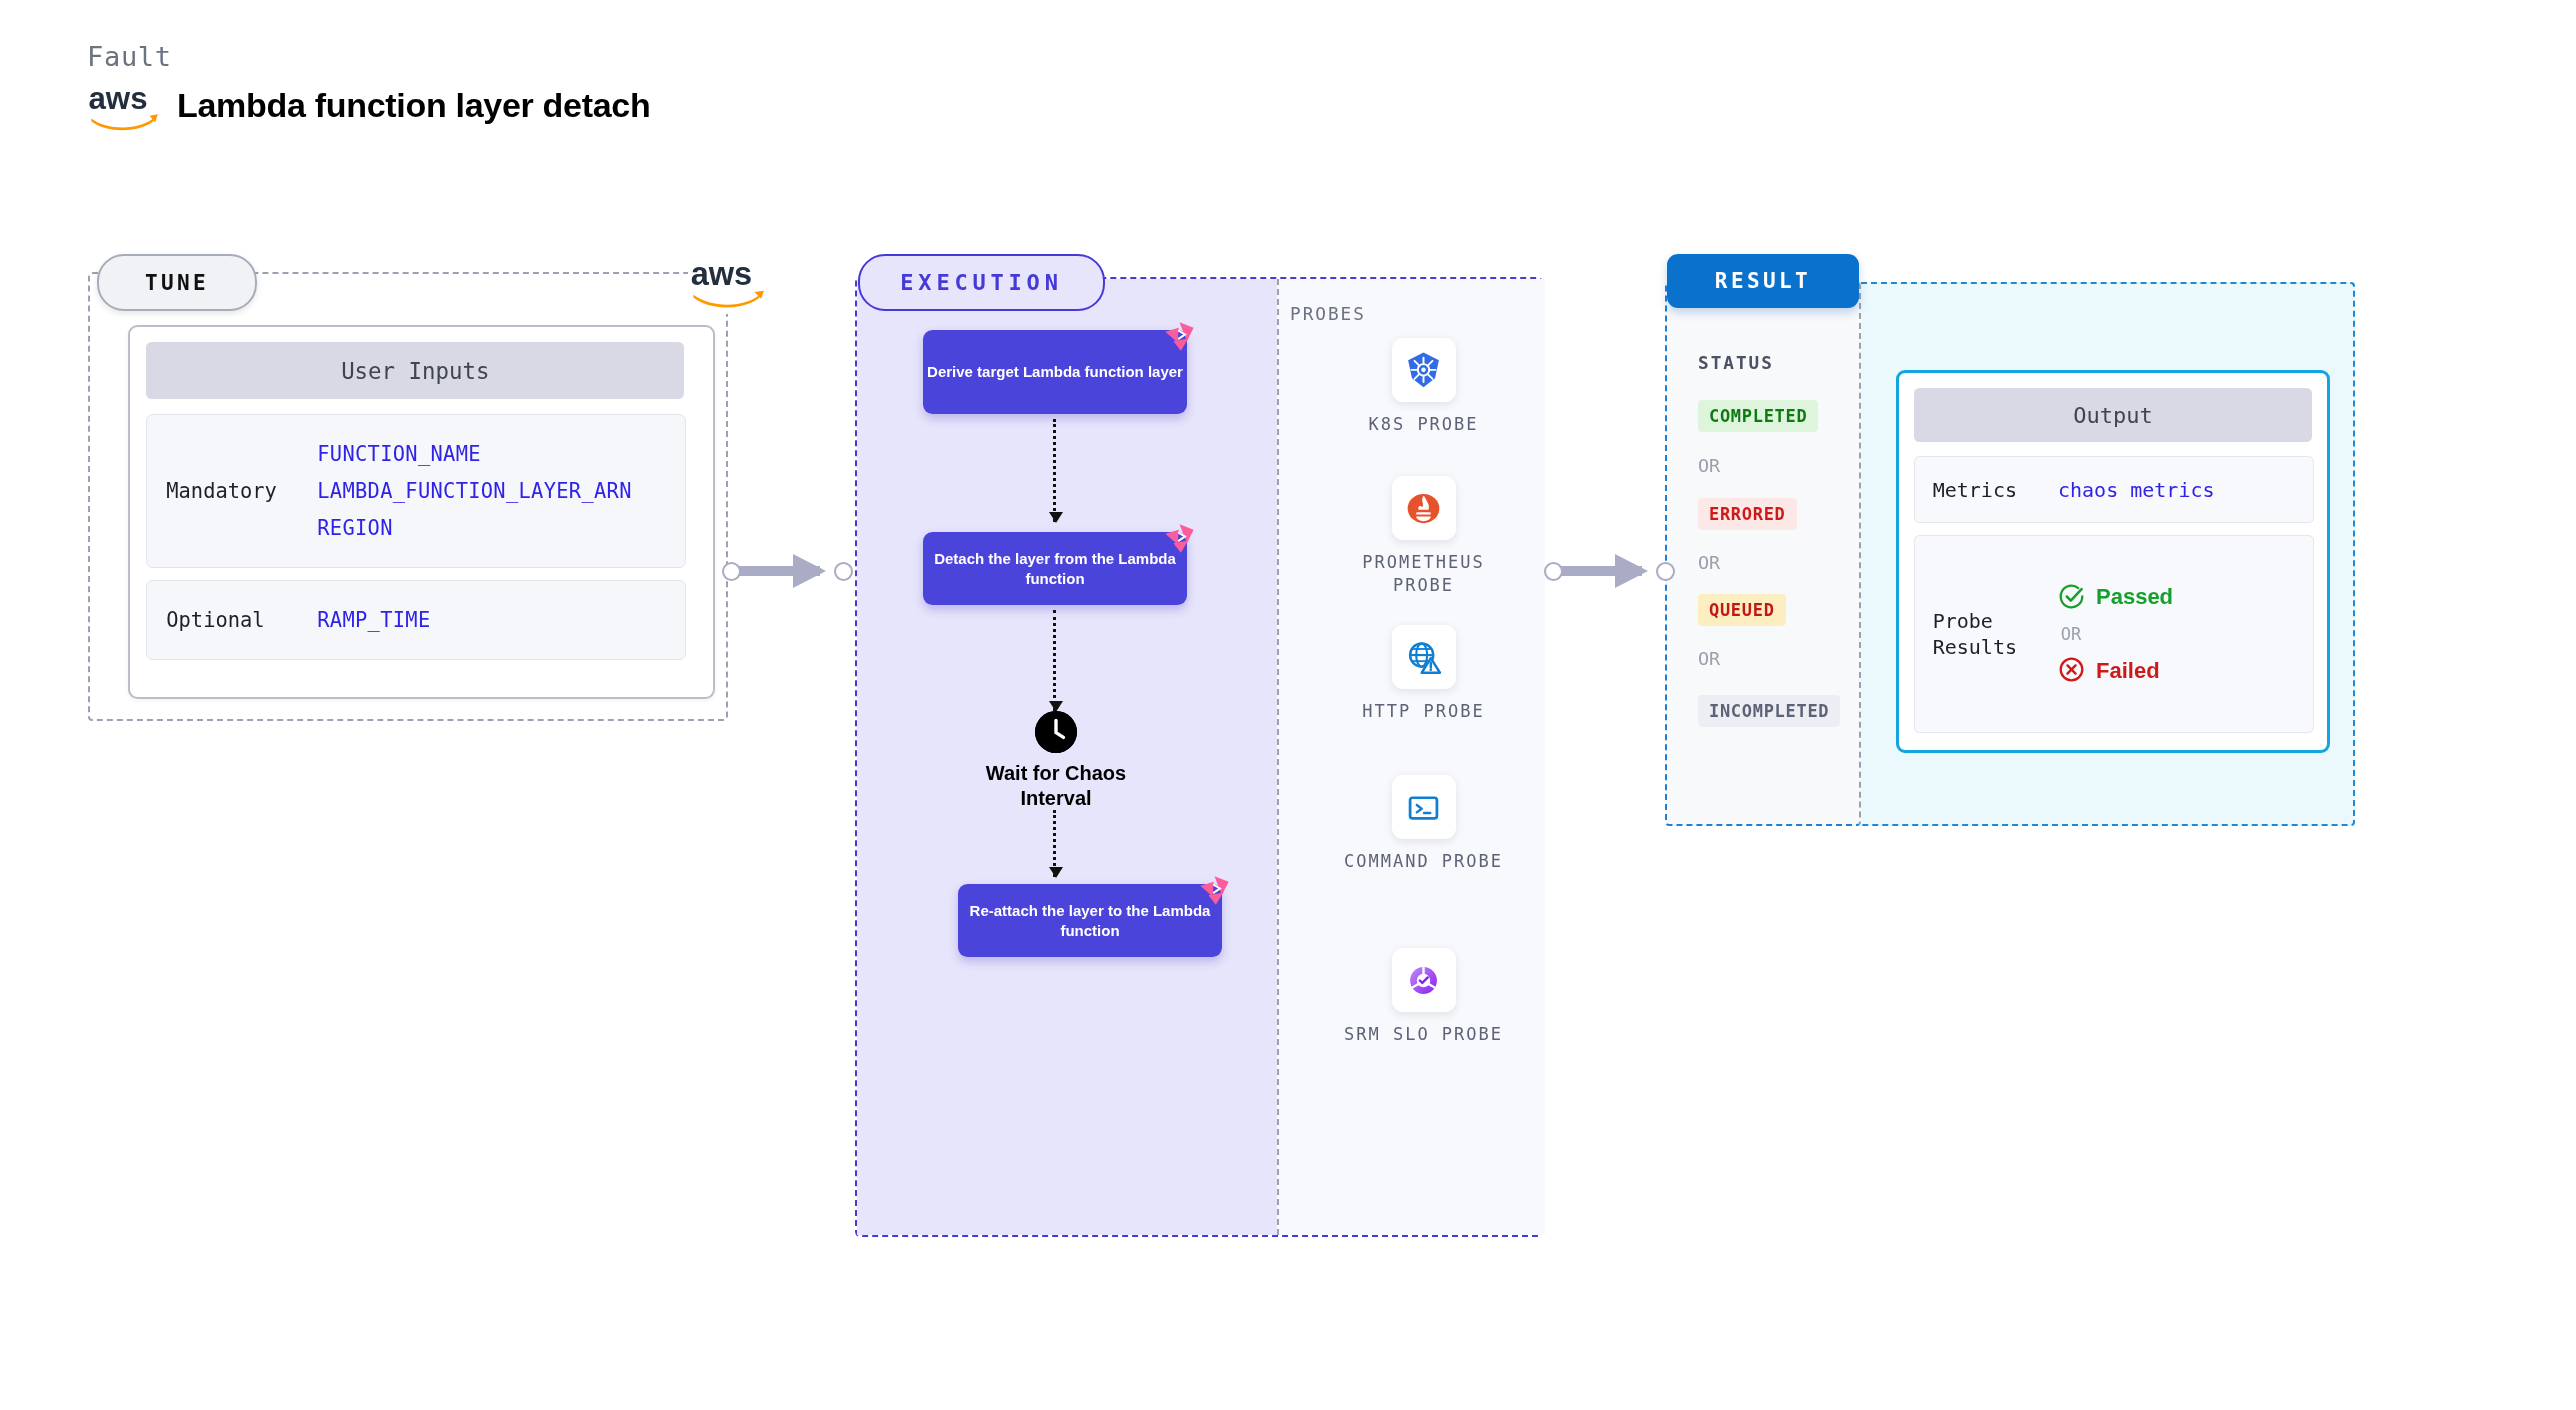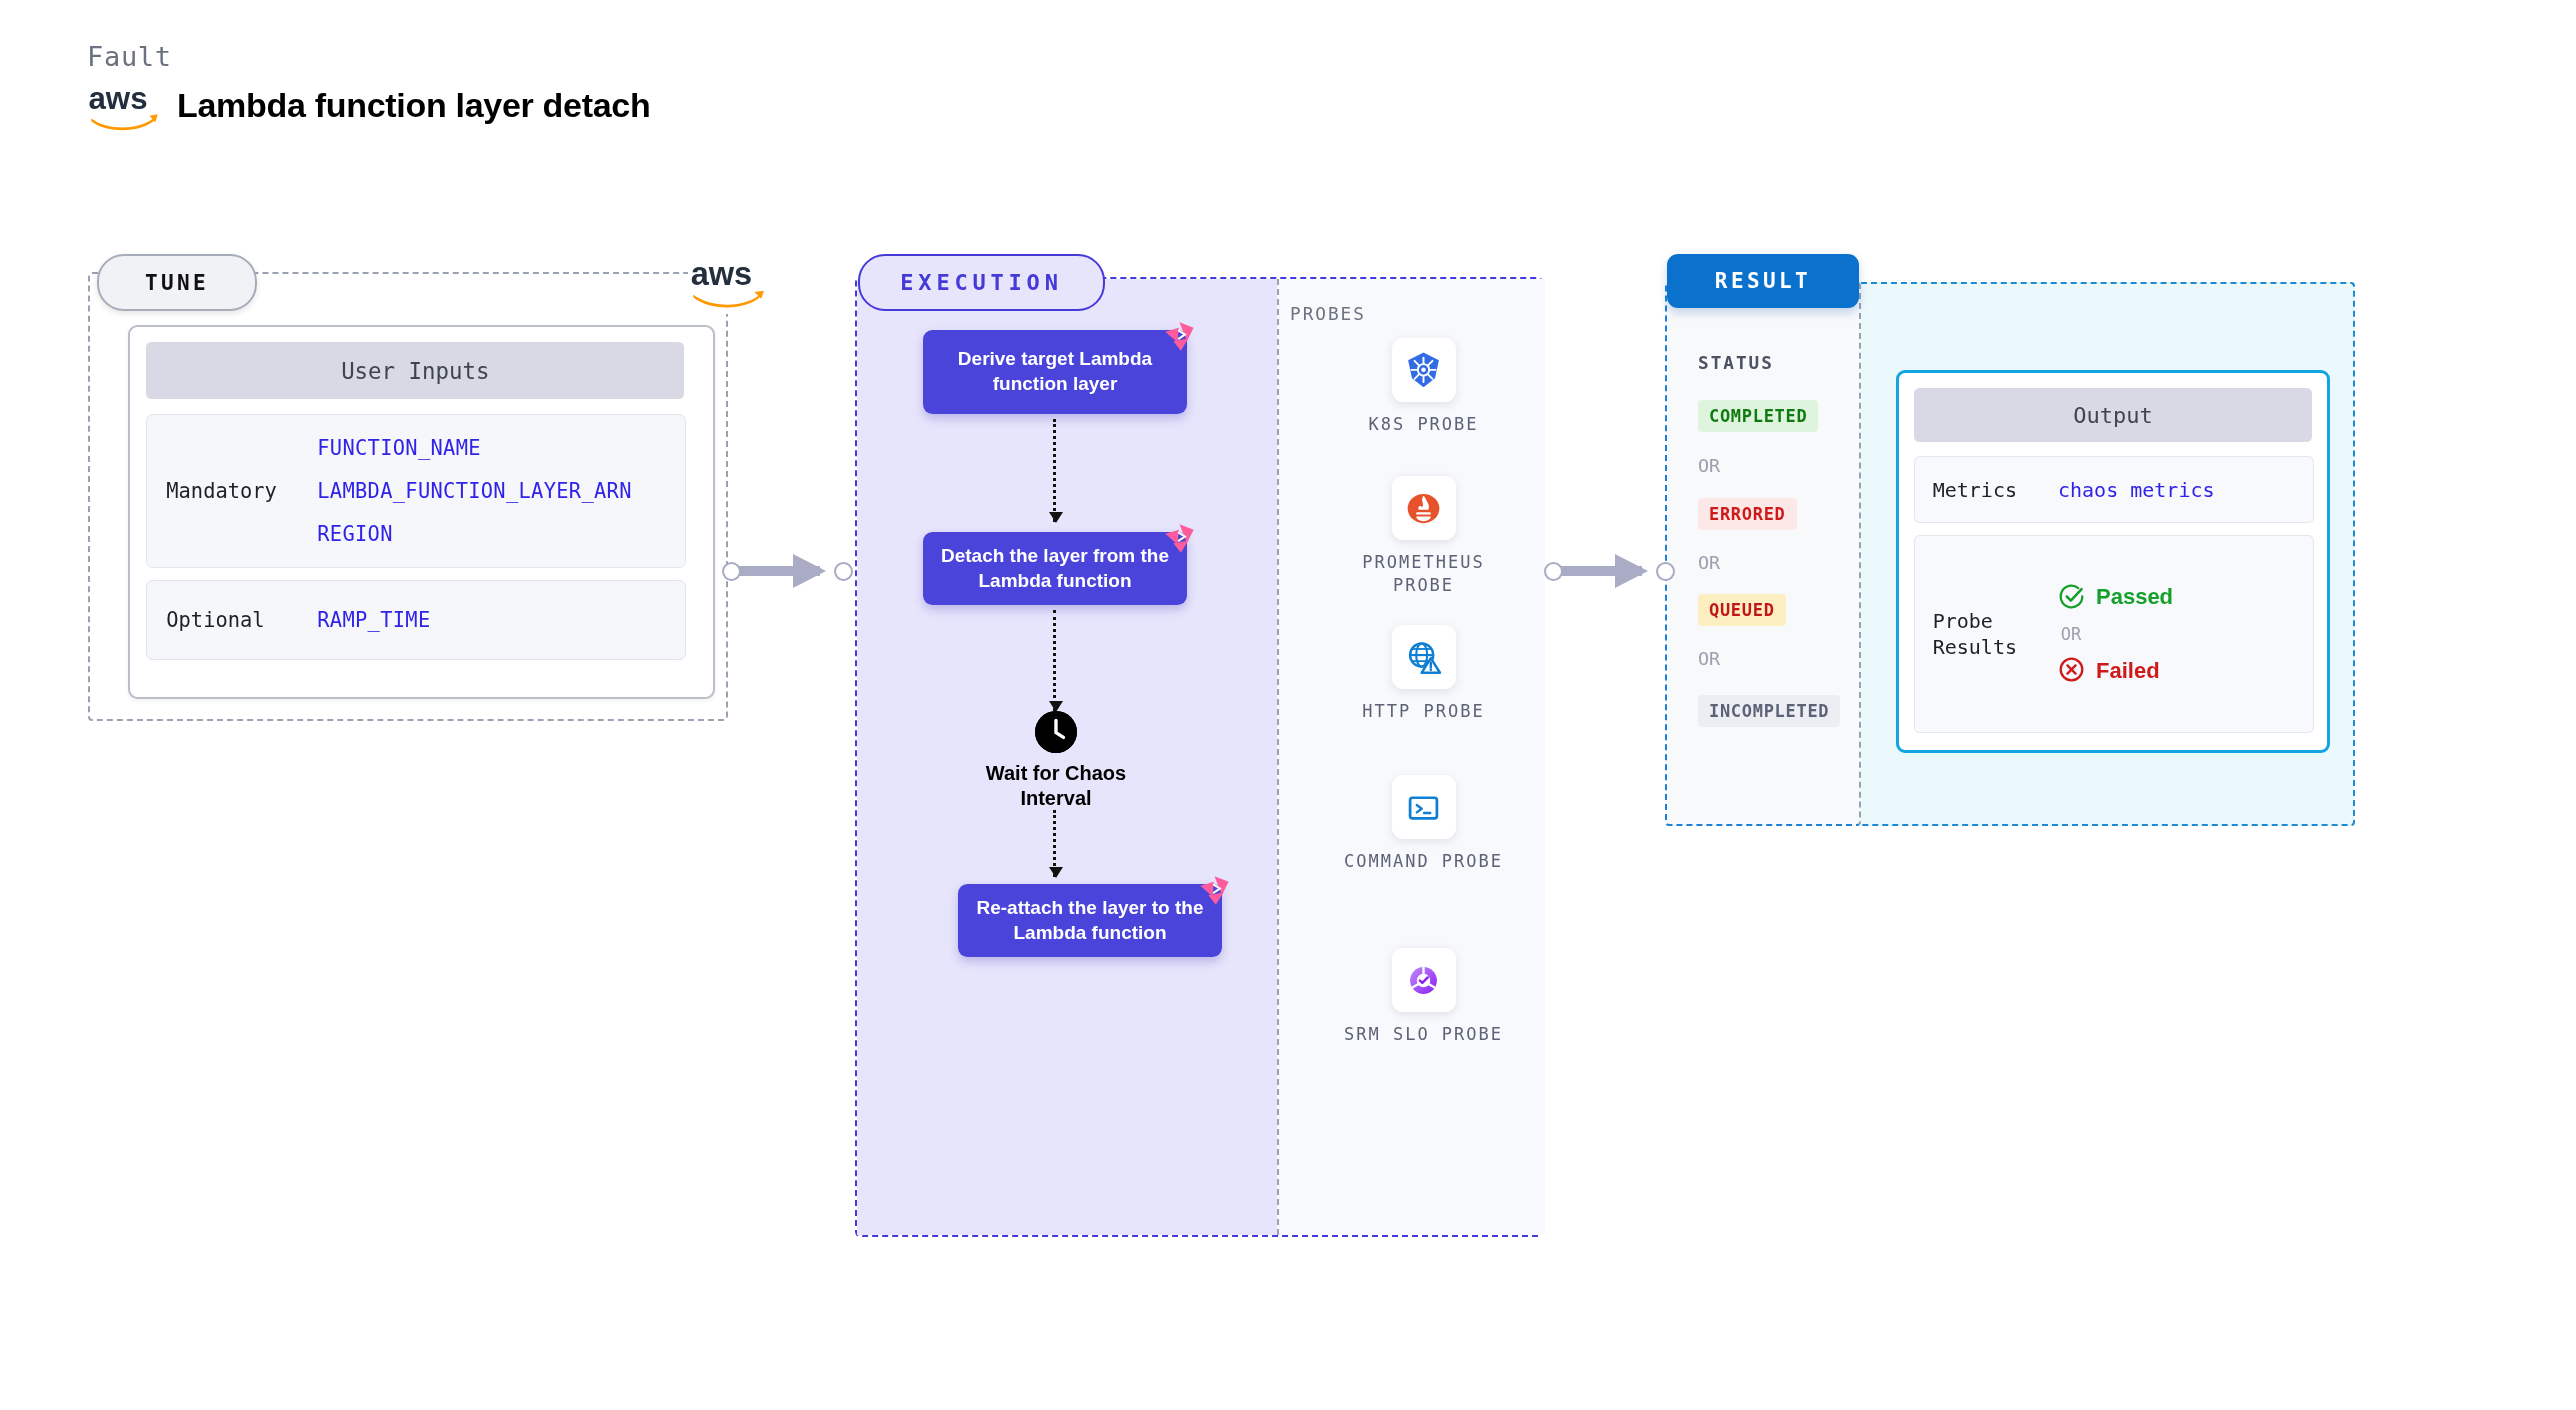--- a/index.html
+++ b/index.html
@@ -62,21 +62,21 @@
     background:#f6f7fa;border:1.4px solid #e2e4ec;border-radius:6.8px;
     display:flex;align-items:center;
   }
   #mandatory-group{top:87px;height:152px;}
   #optional-group{top:253px;height:78px;}
   .group-label{
     width:170px;flex:0 0 170px;padding-left:19px;box-sizing:border-box;
     font-family:"DejaVu Sans Mono","Liberation Mono",monospace;
     font-size:20.4px;color:#1d2026;
   }
-  .var-list{display:flex;flex-direction:column;gap:19px;}
+  .var-list{display:flex;flex-direction:column;gap:13px;}
   .var{
     font-family:"DejaVu Sans Mono","Liberation Mono",monospace;
     font-size:20.4px;color:#3023e8;letter-spacing:0.3px;
   }
 
   
   .connector{position:absolute;height:54px;z-index:8;}
   .conn-line{position:absolute;left:9.5px;top:22.4px;height:9.5px;background:#a9acc4;}
   .conn-dot{
     position:absolute;top:17.7px;width:19px;height:19px;border-radius:50%;
@@ -119,21 +119,21 @@
   #probes-label{
     position:absolute;left:1290px;top:304px;
     font-family:"DejaVu Sans Mono","Liberation Mono",monospace;
     font-size:17.7px;color:#6b7280;letter-spacing:2px;
   }
 
   .flow-step{
     position:absolute;left:923px;width:264px;
     background:#4a44db;border-radius:9.5px;
     display:flex;align-items:center;justify-content:center;text-align:center;
-    color:#fff;font-size:19px;font-weight:bold;line-height:1.3;
+    color:#fff;font-size:15px;font-weight:bold;line-height:1.3;
     box-shadow:0 4.1px 9.5px rgba(60,50,190,.25);
   }
   #step1{top:330px;height:84px;}
   #step2{top:532px;height:73px;}
   #step3{top:884px;height:73px;margin-left:35px;}
   .litmus-badge{
     position:absolute;right:-8.2px;top:-9.5px;width:31px;height:31px;
   }
   .flow-arrow{
     position:absolute;left:1053px;width:2.7px;

